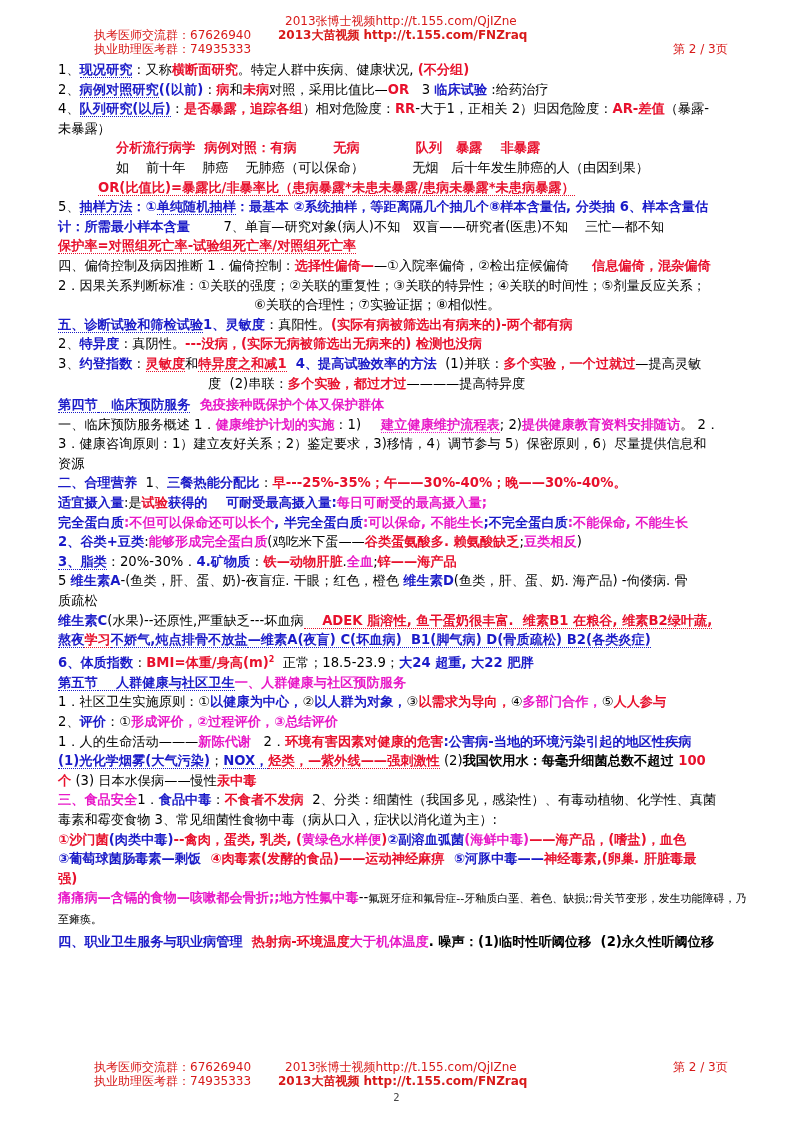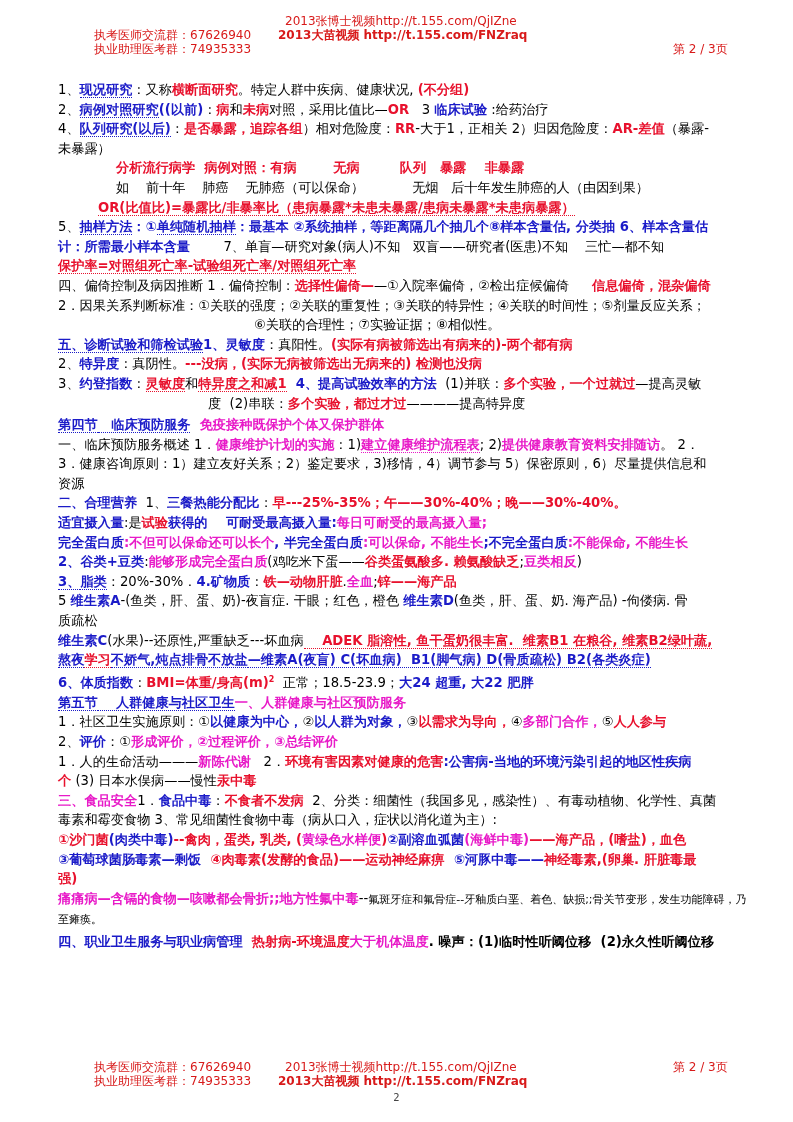--- a/index.html
+++ b/index.html
@@ -43,21 +43,21 @@
     top: 1092px;
     left: 0; right: 0;
     text-align: center;
     font-size: 10px;
     color: #444;
   }
 
   
   .content {
     position: absolute;
-    top: 80px;
+    top: 60px;
     left: 58px;
     width: 700px;
   }
   .ln {
     font-size: 13.2px;
     line-height: 19.6px;
     white-space: pre-wrap;
     letter-spacing: 0px;
   }
   .i2 { padding-left: 40px; }
@@ -67,21 +67,21 @@
 
   
   .k  { color: #000000; }
   .rb { color: #e8112d; font-weight: bold; }
   .bb { color: #1b1bc8; font-weight: bold; }
   .mb { color: #e81ac8; font-weight: bold; }
   .bold { font-weight: bold; }
   .xsmall { font-size: 11px; }
   .dotr { border-bottom: 1px dotted #e8112d; }
   .dotb { border-bottom: 1px dotted #1b1bc8; }
-  .dotm { border-bottom: 1px dotted #e81ac8; }
+  .dotm { border-bottom: 1px dotted #e81ac8; margin-left: 20px; }
   .sup { font-size: 8px; vertical-align: super; }
 </style>
 </head>
 <body>
 
 <div class="page">
 
   <div class="hdr hdr-top">
     <div class="hdr-row">
       <span class="hdr-mid">2013张博士视频http://t.155.com/QjIZne</span>
@@ -99,21 +99,21 @@
   <div class="content">
 
     <div class="ln"><span class="k">1、</span><span class="bb dotb">现况研究</span><span class="k">：又称</span><span class="rb">横断面研究</span><span class="k">。特定人群中疾病、健康状况, </span><span class="rb">(不分组)</span></div>
 
     <div class="ln"><span class="k">2、</span><span class="bb dotb">病例对照研究</span><span class="bb">((以前)</span><span class="k">：</span><span class="rb">病</span><span class="k">和</span><span class="rb">未病</span><span class="k">对照，采用比值比—</span><span class="rb">OR</span><span class="k">   3 </span><span class="bb">临床试验</span><span class="k"> :给药治疗</span></div>
 
     <div class="ln"><span class="k">4、</span><span class="bb dotb">队列研究(以后)</span><span class="k">：</span><span class="rb">是否暴露，追踪各组</span><span class="k">）相对危险度：</span><span class="rb">RR</span><span class="k">-大于1，正相关 2）归因危险度：</span><span class="rb">AR-差值</span><span class="k">（暴露-</span></div>
 
     <div class="ln"><span class="k">未暴露）</span></div>
 
-    <div class="ln i3"><span class="rb">分析流行病学</span><span class="rb">  病例对照：有病</span><span class="rb">        无病</span><span class="rb" style="padding-left:40px">队列   暴露</span><span class="rb">    非暴露</span></div>
+    <div class="ln i3"><span class="rb">分析流行病学</span><span class="rb">  病例对照：有病</span><span class="rb">        无病</span><span class="rb" style="padding-left:56px">队列   暴露</span><span class="rb">    非暴露</span></div>
 
     <div class="ln i3"><span class="k">如    前十年    肺癌    无肺癌（可以保命）</span><span class="k" style="padding-left:48px">无烟   后十年发生肺癌的人（由因到果）</span></div>
 
     <div class="ln i2"><span class="rb dotr">OR(比值比)=暴露比/非暴率比</span><span class="rb dotr">（患病暴露*未患未暴露/患病未暴露*未患病暴露）</span></div>
 
     <div class="ln"><span class="k">5、</span><span class="bb dotb">抽样方法</span><span class="bb">：①</span><span class="bb dotb">单纯随机抽样</span><span class="bb">：最基本 ②</span><span class="bb">系统抽样，等距离隔几个抽几个</span><span class="bb">⑧</span><span class="bb">样本含量估, 分类抽</span><span class="bb"> 6、样本含量估</span></div>
 
     <div class="ln"><span class="bb">计：所需最小样本含量</span><span class="k">        7、单盲—研究对象(病人)不知   双盲——研究者(医患)不知    三忙—都不知</span></div>
 
     <div class="ln"><span class="rb dotr">保护率=对照组死亡率-试验组死亡率/对照组死亡率</span></div>
@@ -164,20 +164,21 @@
 
     <div class="ln"><span class="bb dotb">第五节</span><span class="bb dotb">    人群健康与社区卫生</span><span class="mb">一、人群健康与社区预防服务</span></div>
 
     <div class="ln"><span class="k">1．社区卫生实施原则：①</span><span class="bb">以健康为中心，</span><span class="k">②</span><span class="bb">以人群为对象，</span><span class="k">③</span><span class="rb">以需求为导向，</span><span class="k">④</span><span class="mb">多部门合作，</span><span class="k">⑤</span><span class="rb">人人参与</span></div>
 
     <div class="ln"><span class="k">2、</span><span class="bb">评价</span><span class="k">：①</span><span class="mb">形成评价，②过程评价，③总结评价</span></div>
 
 
     <div class="ln"><span class="k">1．人的生命活动———</span><span class="mb">新陈代谢</span><span class="k">   2．</span><span class="rb">环境有害因素对健康的危害</span><span class="bb">:公害病</span><span class="bb">-当地的环境污染引起的地区性疾病</span></div>
 
+    <div class="ln"><span class="bb dotb">(1)光化学烟雾(大气污染)</span><span class="k">；</span><span class="bb dotb">NOX，</span><span class="rb dotr">烃类，</span><span class="rb dotr">—紫外线——</span><span class="rb dotr">强刺激性</span><span class="k"> (2)</span><span class="bold k">我国饮用水：每毫升细菌总数不超过 </span><span class="rb">100</span></div>
 
     <div class="ln"><span class="rb">个</span><span class="k"> (3) 日本水俣病——慢性</span><span class="rb">汞中毒</span></div>
 
     <div class="ln"><span class="mb">三、食品安全</span><span class="k">1．</span><span class="bb">食品中毒</span><span class="k">：</span><span class="rb">不食者不发病</span><span class="k">  2、分类：</span><span class="k">细菌性（我国多见，感染性）、有毒动植物、化学性、真菌</span></div>
 
     <div class="ln"><span class="k">毒素和霉变食物</span><span class="k"> 3、常见细菌性食物中毒（病从口入，症状以消化道为主）:</span></div>
 
     <div class="ln"><span class="rb">①沙门菌</span><span class="bb">(肉类中毒)</span><span class="rb">--禽肉，蛋类, 乳类, (</span><span class="mb">黄绿色水样便</span><span class="rb">)</span><span class="bb">②副溶血弧菌</span><span class="mb">(海鲜中毒)</span><span class="rb">——海产品，(嗜盐)，血色</span></div>
 
     <div class="ln"><span class="bb">③葡萄球菌肠毒素—剩饭</span><span class="rb">  ④肉毒素(发酵的食品)——运动神经麻痹</span><span class="bb">  ⑤河豚中毒——</span><span class="rb">神经毒素,(卵巢. 肝脏毒最</span></div>

